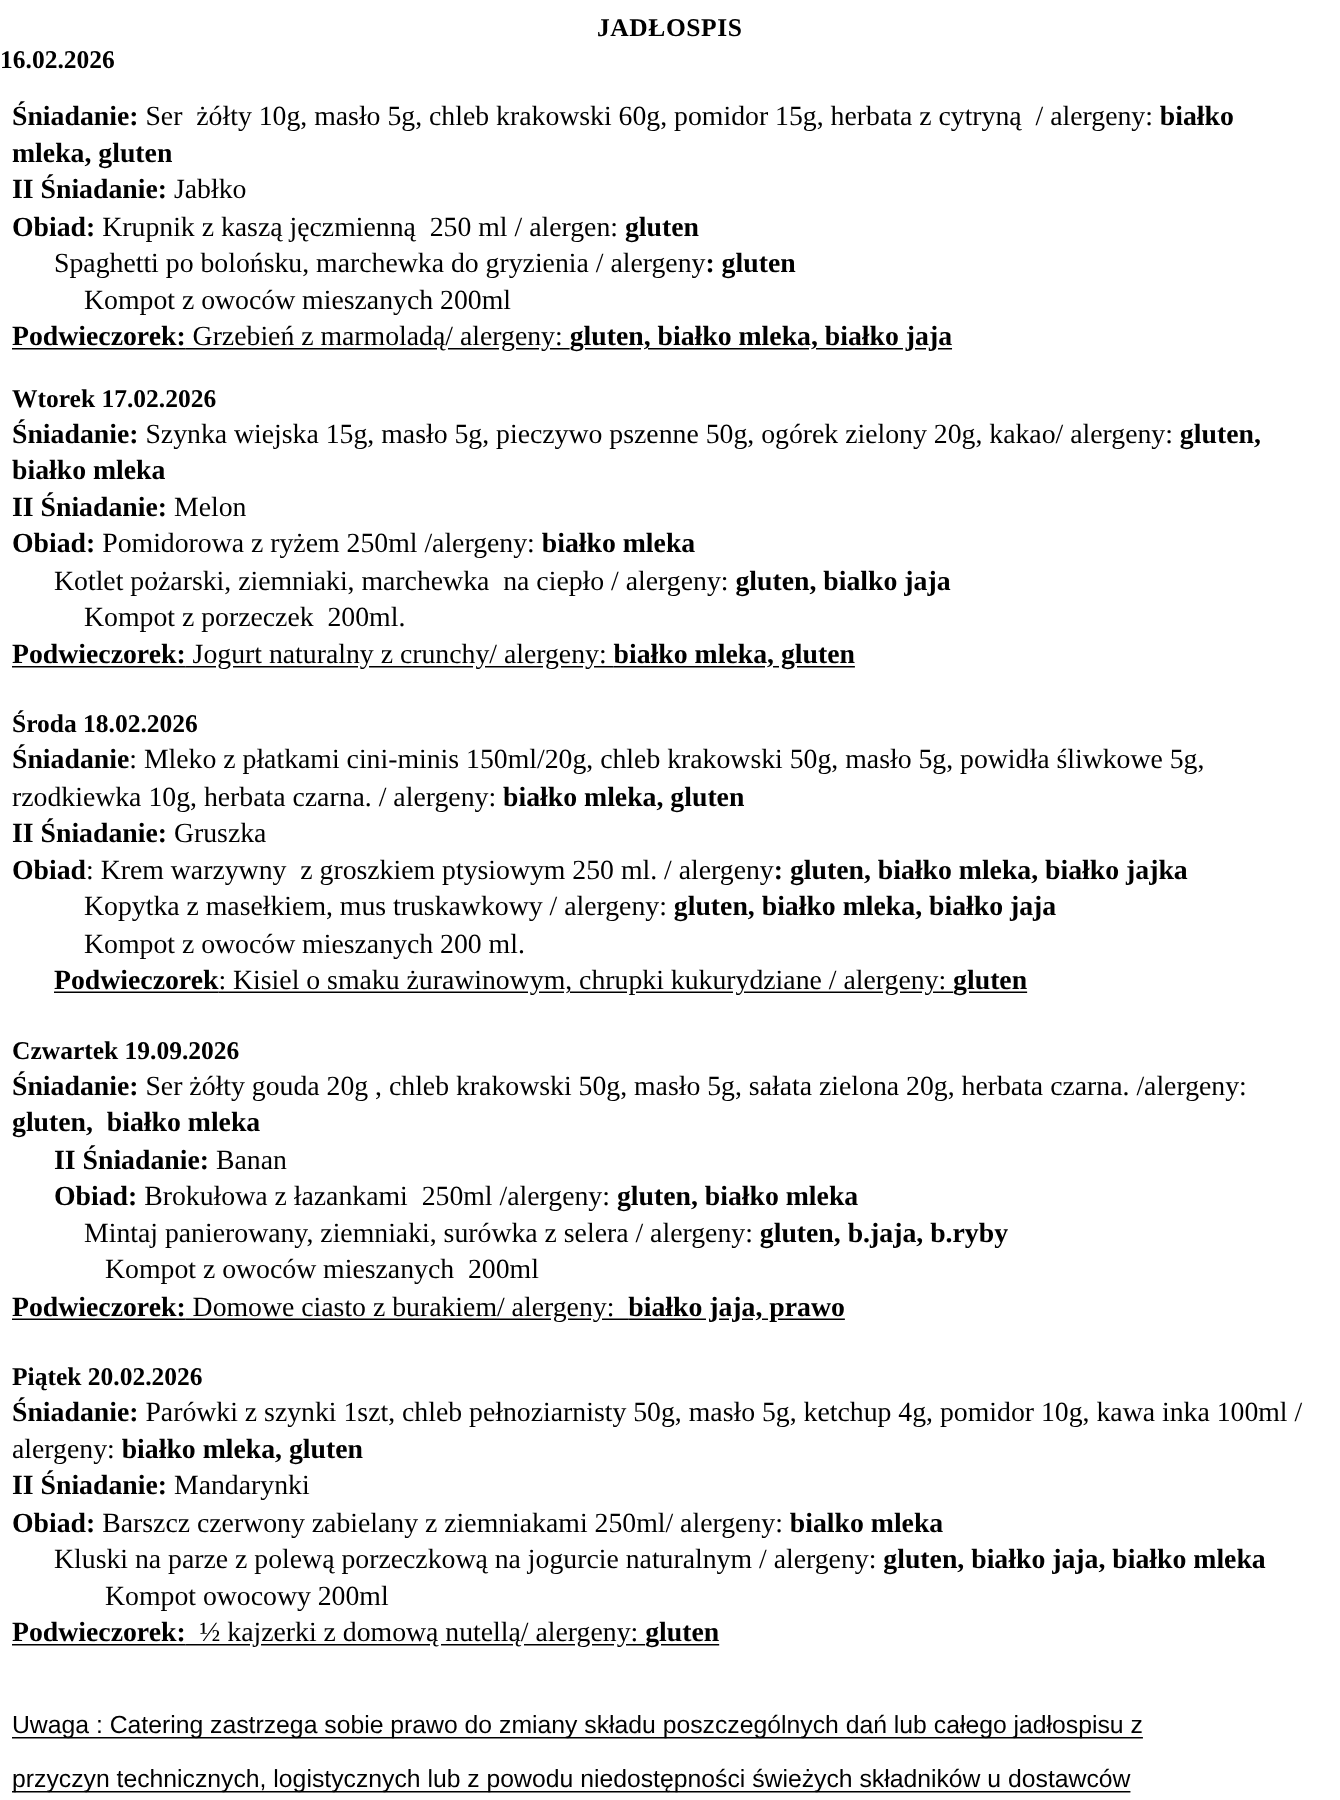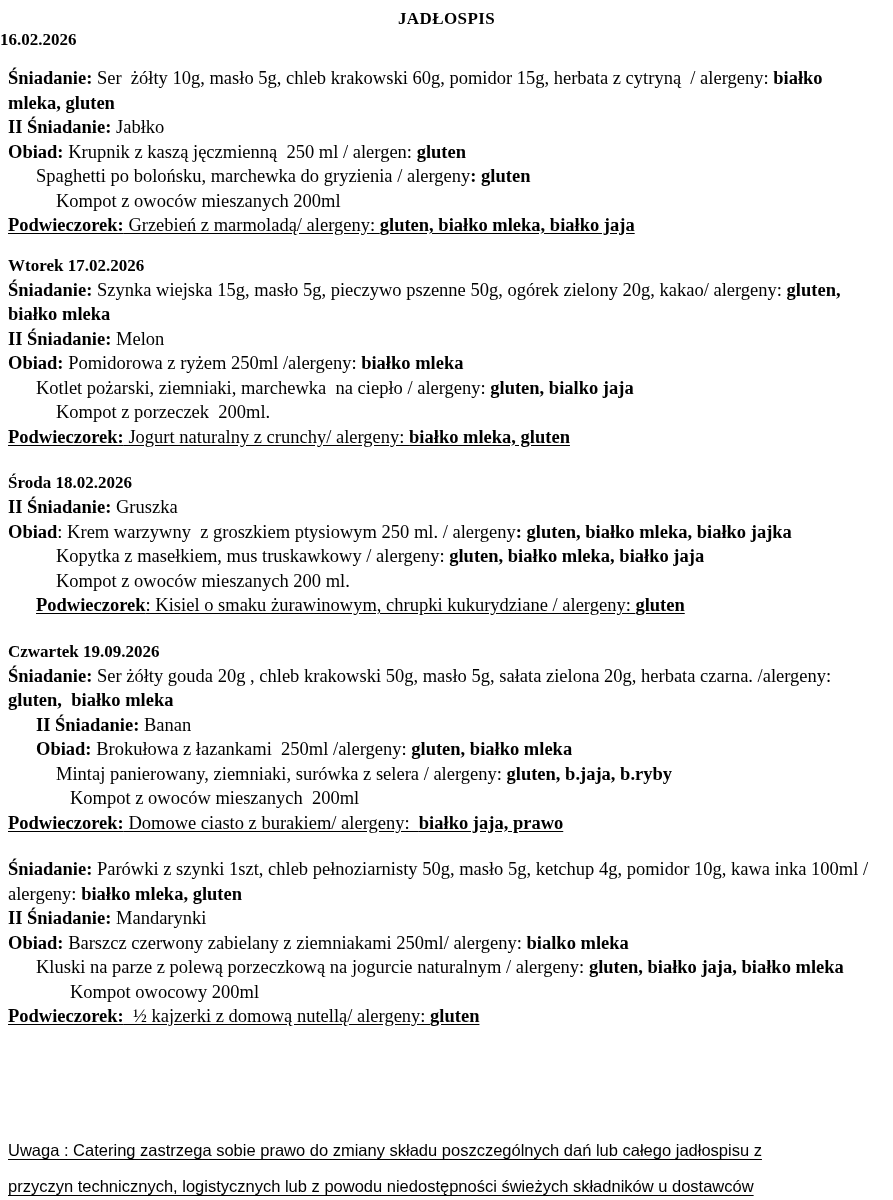--- a/index.html
+++ b/index.html
@@ -119,38 +119,40 @@
         <div class="menu-line"><span class="lbl">Śniadanie:</span><span class="bod"> Szynka wiejska 15g, masło 5g, pieczywo pszenne 50g, ogórek zielony 20g, kakao/ alergeny: </span><span class="alg">gluten, białko mleka</span></div>
         <div class="menu-line"><span class="lbl">II Śniadanie:</span><span class="bod"> Melon</span><span class="alg"></span></div>
         <div class="menu-line"><span class="lbl">Obiad:</span><span class="bod"> Pomidorowa z ryżem 250ml /alergeny: </span><span class="alg">białko mleka</span></div>
         <div class="menu-line indent-1"><span class="lbl"></span><span class="bod">Kotlet pożarski, ziemniaki, marchewka  na ciepło / alergeny: </span><span class="alg">gluten, bialko jaja</span></div>
         <div class="menu-line indent-2"><span class="lbl"></span><span class="bod">Kompot z porzeczek  200ml.</span><span class="alg"></span></div>
         <div class="menu-line underline-all"><span class="lbl">Podwieczorek:</span><span class="bod"> Jogurt naturalny z crunchy/ alergeny: </span><span class="alg">białko mleka, gluten</span></div>
       </div>
       <div class="gap-lg"></div>
       <div class="day-section">
         <div class="day-heading">Środa  18.02.2026</div>
+        <div class="menu-line"><span class="lbl">Śniadanie</span><span class="bod">: Mleko z płatkami cini-minis 150ml/20g, chleb krakowski 50g, masło 5g, powidła śliwkowe 5g, rzodkiewka 10g, herbata czarna. / alergeny: </span><span class="alg">białko mleka, gluten</span></div>
         <div class="menu-line"><span class="lbl">II Śniadanie:</span><span class="bod"> Gruszka</span><span class="alg"></span></div>
         <div class="menu-line"><span class="lbl">Obiad</span><span class="bod">: Krem warzywny  z groszkiem ptysiowym 250 ml. / alergeny</span><span class="alg">: gluten, białko mleka, białko jajka</span></div>
         <div class="menu-line indent-2"><span class="lbl"></span><span class="bod">Kopytka z masełkiem, mus truskawkowy / alergeny: </span><span class="alg">gluten, białko mleka, białko jaja</span></div>
         <div class="menu-line indent-2"><span class="lbl"></span><span class="bod">Kompot z owoców mieszanych 200 ml.</span><span class="alg"></span></div>
         <div class="menu-line indent-1 underline-all"><span class="lbl">Podwieczorek</span><span class="bod">: Kisiel o smaku żurawinowym, chrupki kukurydziane / alergeny: </span><span class="alg">gluten</span></div>
       </div>
       <div class="gap-lg"></div>
       <div class="day-section">
         <div class="day-heading">Czwartek 19.09.2026</div>
         <div class="menu-line"><span class="lbl">Śniadanie:</span><span class="bod"> Ser żółty gouda 20g , chleb krakowski 50g, masło 5g, sałata zielona 20g, herbata czarna. /alergeny: </span><span class="alg">gluten,  białko mleka</span></div>
         <div class="menu-line indent-1"><span class="lbl">II Śniadanie:</span><span class="bod"> Banan</span><span class="alg"></span></div>
         <div class="menu-line indent-1"><span class="lbl">Obiad:</span><span class="bod"> Brokułowa z łazankami  250ml /alergeny: </span><span class="alg">gluten, białko mleka</span></div>
         <div class="menu-line indent-2"><span class="lbl"></span><span class="bod">Mintaj panierowany, ziemniaki, surówka z selera / alergeny: </span><span class="alg">gluten, b.jaja, b.ryby</span></div>
         <div class="menu-line indent-3"><span class="lbl"></span><span class="bod">Kompot z owoców mieszanych  200ml</span><span class="alg"></span></div>
         <div class="menu-line underline-all"><span class="lbl">Podwieczorek:</span><span class="bod"> Domowe ciasto z burakiem/ alergeny:  </span><span class="alg">białko jaja, prawo</span></div>
       </div>
       <div class="gap-lg"></div>
       <div class="day-section">
+        <div class="day-heading">Piątek 20.02.2026</div>
         <div class="menu-line"><span class="lbl">Śniadanie:</span><span class="bod"> Parówki z szynki 1szt, chleb pełnoziarnisty 50g, masło 5g, ketchup 4g, pomidor 10g, kawa inka 100ml / alergeny: </span><span class="alg">białko mleka, gluten</span></div>
         <div class="menu-line"><span class="lbl">II Śniadanie:</span><span class="bod"> Mandarynki</span><span class="alg"></span></div>
         <div class="menu-line"><span class="lbl">Obiad:</span><span class="bod"> Barszcz czerwony zabielany z ziemniakami 250ml/ alergeny: </span><span class="alg">bialko mleka</span></div>
         <div class="menu-line indent-1"><span class="lbl"></span><span class="bod">Kluski na parze z polewą porzeczkową na jogurcie naturalnym / alergeny: </span><span class="alg">gluten, białko jaja, białko mleka</span></div>
         <div class="menu-line indent-3"><span class="lbl"></span><span class="bod">Kompot owocowy 200ml</span><span class="alg"></span></div>
         <div class="menu-line underline-all"><span class="lbl">Podwieczorek:</span><span class="bod">  ½ kajzerki z domową nutellą/ alergeny: </span><span class="alg">gluten</span></div>
       </div>
     </div>
 
   <div class="footer-note">

